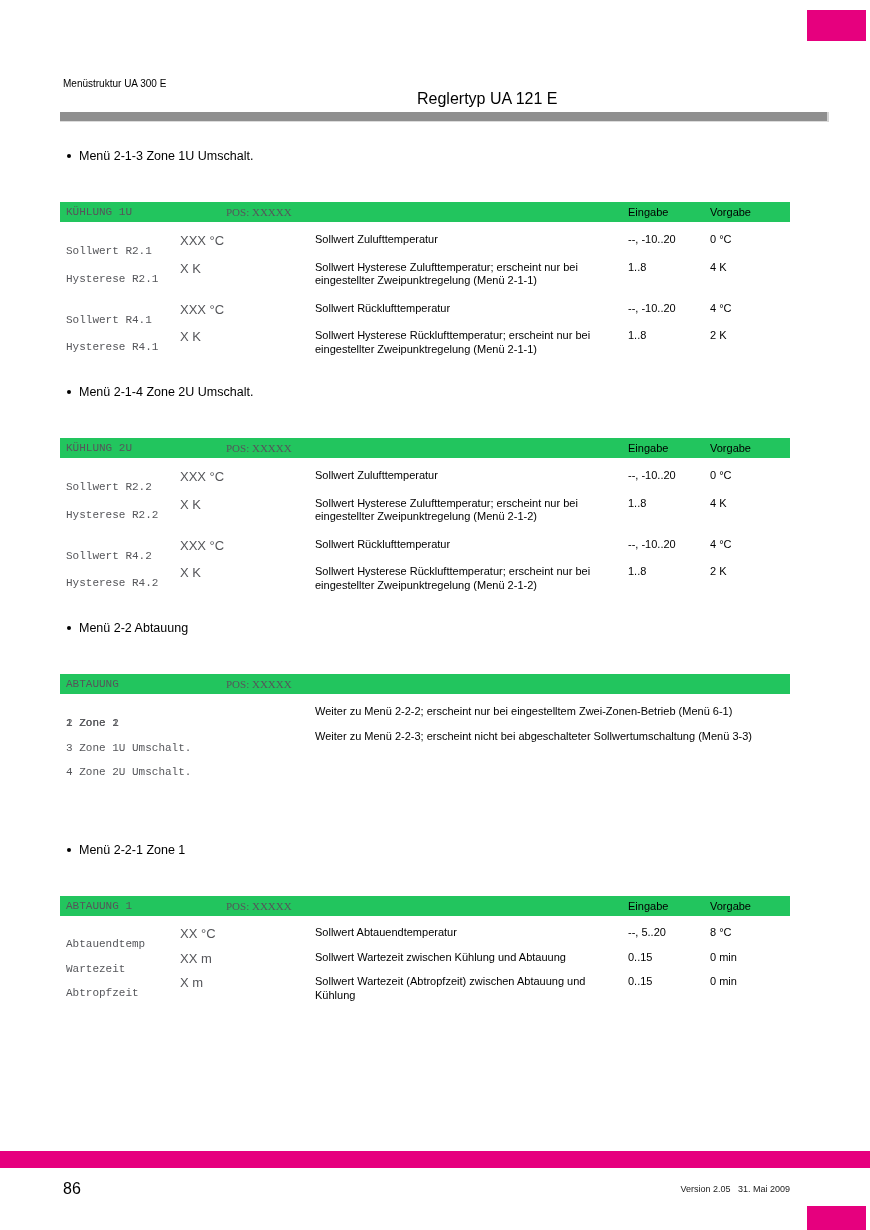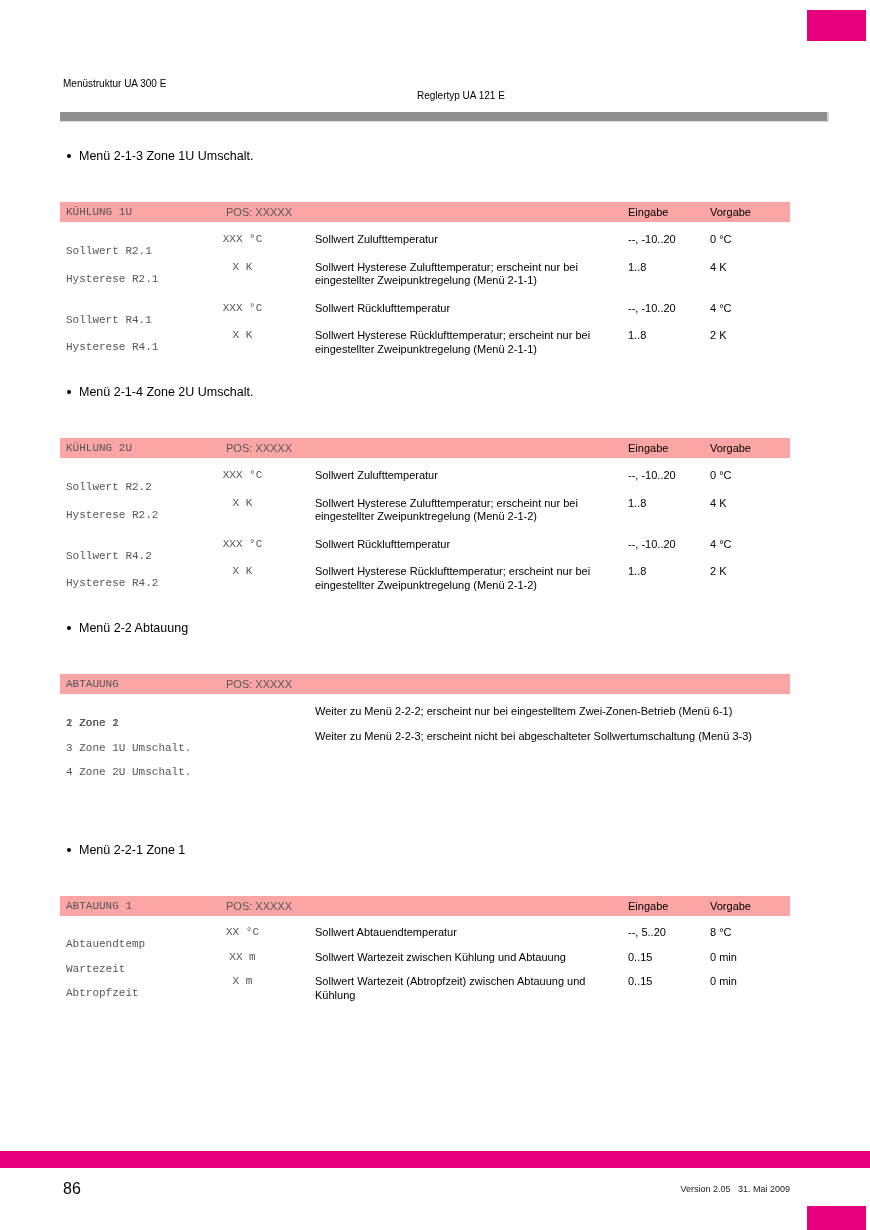--- a/index.html
+++ b/index.html
@@ -3,42 +3,42 @@
 <meta charset="utf-8">
 <style>
   html,body{margin:0;padding:0;background:#555;}
   .page{
     position:relative;width:870px;height:1230px;background:#ffffff;
     margin:0 auto;overflow:hidden;
     font-family:"Liberation Sans", sans-serif;color:#000;
   }
   
   .hdr-left{position:absolute;left:63px;top:78px;font-size:10px;}
-  .hdr-center{position:absolute;left:417px;top:90px;font-size:10px;}
+  .hdr-center{position:absolute;left:417px;top:90px;font-size:16px;}
   .hdr-bar{position:absolute;left:60px;top:112px;width:767px;height:9px;background:#8f8f8f;
            border-right:2px solid #d4d4d4;border-bottom:1px solid #dcdcdc;}
   
   .tab-top{position:absolute;left:807px;top:10px;width:59px;height:31px;background:#e6007e;}
   .tab-bottom{position:absolute;left:807px;top:1206px;width:59px;height:24px;background:#e6007e;}
   
   .sec{position:absolute;left:60px;width:730px;}
   .sec-h{font-size:12.5px;line-height:15px;height:15px;color:#000;}
   .bullet{display:inline-block;width:4px;height:4px;border-radius:50%;background:#000;
           margin:0 8px 2px 7px;vertical-align:middle;}
   
   .tbl{margin-top:38px;width:730px;}
-  .thead{position:relative;height:20px;line-height:20px;background:#fca5a5;}
+  .thead{position:relative;height:20px;line-height:20px;background:#22c55e;}
   .t-title{position:absolute;left:6px;font-family:"Liberation Mono", monospace;font-size:11px;color:#55565a;white-space:pre;}
-  .t-pos{position:absolute;left:166px;font-family:Liberation Sans, sans-serif;font-size:11px;color:#55565a;white-space:pre;}
+  .t-pos{position:absolute;left:166px;font-family:Liberation Serif, serif;font-size:11px;color:#55565a;white-space:pre;}
   .t-ein{position:absolute;left:568px;font-size:11px;color:#000;}
   .t-vor{position:absolute;left:650px;font-size:11px;color:#000;}
   .trow{position:relative;margin-top:11px;}
   .trow.g{margin-top:14px;}
   .c-name{position:absolute;left:6px;top:12px;font-family:"Liberation Mono", monospace;font-size:11px;color:#55565a;white-space:pre;}
-  .c-val{position:absolute;left:120px;top:0;width:125px;text-align:center;font-family:Liberation Mono, monospace;font-size:11px;color:#55565a;white-space:pre;}
+  .c-val{position:absolute;left:120px;top:0;width:125px;text-align:left;font-family:Liberation Sans, sans-serif;font-size:13px;color:#55565a;white-space:pre;}
   .c-desc{display:block;margin-left:255px;width:300px;font-size:11px;line-height:13.5px;color:#000;}
   .c-desc.wide{width:478px;}
   .c-ein{position:absolute;left:568px;top:0;font-size:11px;line-height:13.5px;white-space:pre;}
   .c-vor{position:absolute;left:650px;top:0;font-size:11px;line-height:13.5px;white-space:pre;}
   
   .foot-bar{position:absolute;left:0;top:1151px;width:870px;height:17px;background:#e6007e;}
   .page-num{position:absolute;left:63px;top:1180px;font-size:16px;}
   .version{position:absolute;right:80px;top:1184px;font-size:9px;color:#222;white-space:pre;}
 </style>
 </head>

